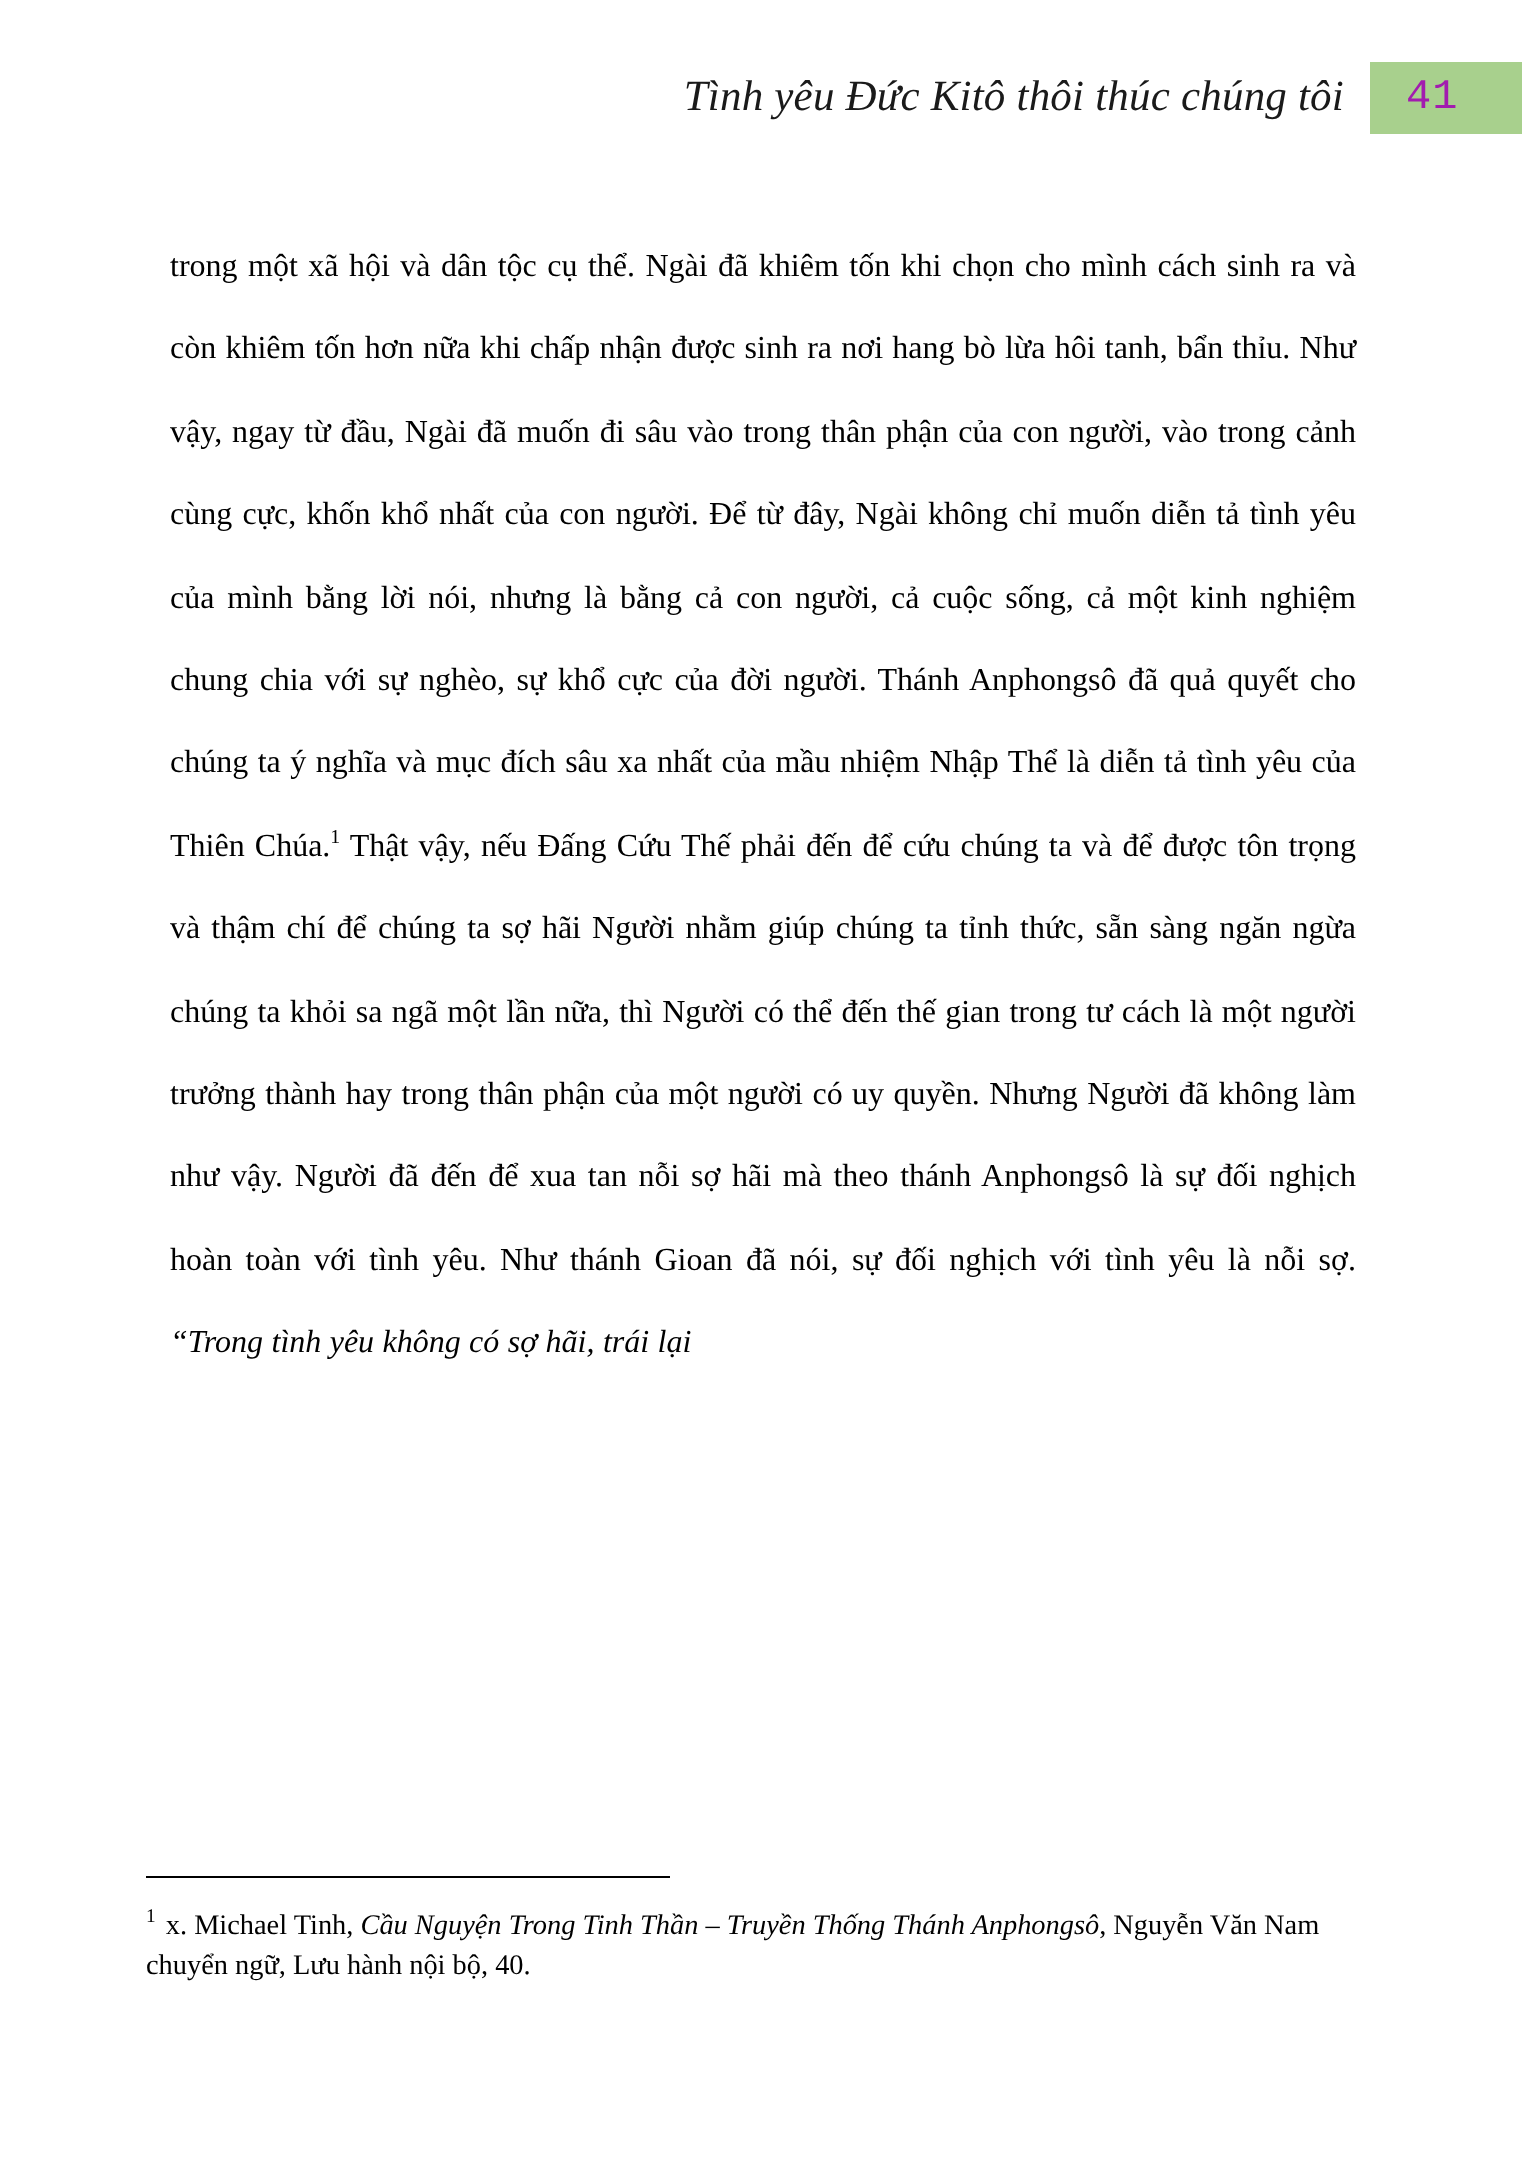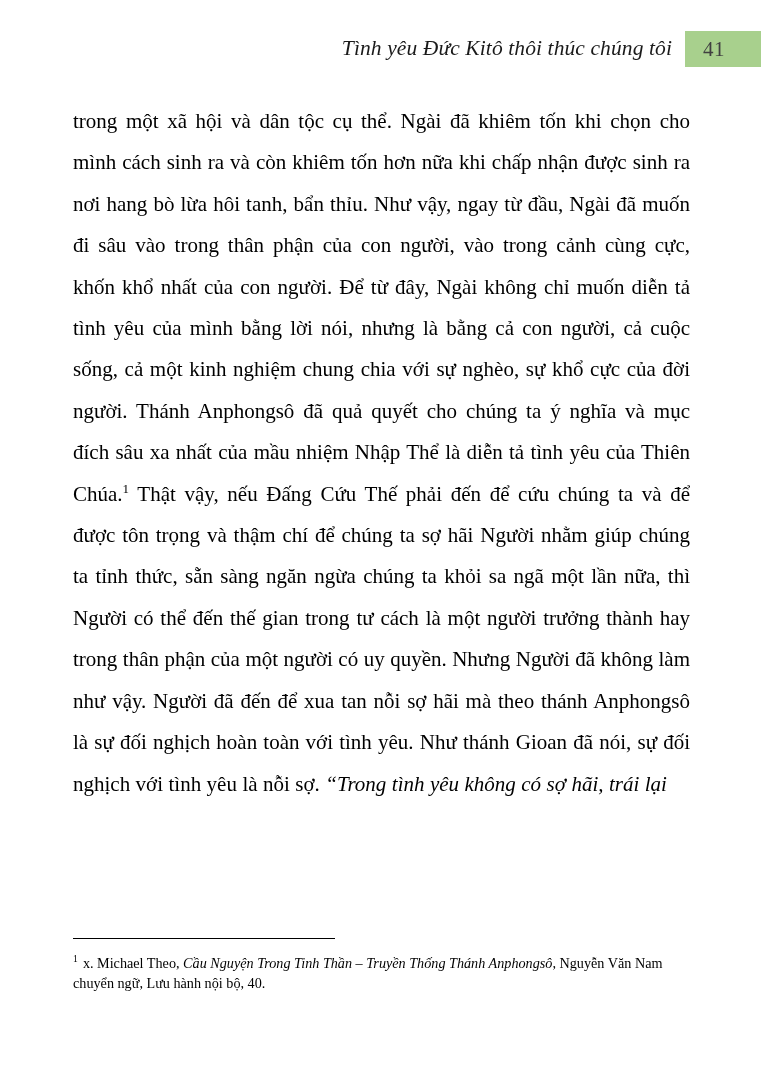--- a/index.html
+++ b/index.html
@@ -49,37 +49,38 @@
     width: 76px;
     height: 36px;
     margin-right: 3px;
     display: flex;
     align-items: center;
     justify-content: flex-start;
     box-sizing: border-box;
     padding-left: 18px;
   }
   .page-number-badge .num {
-    color: #404040;
+    color: #a21caf;
     font-size: 21px;
     line-height: 1;
     font-style: normal;
     letter-spacing: 0.5px;
+    font-family: Liberation Mono, monospace;
   }
 
   
   .body-block {
     position: absolute;
     left: 73px;
     top: 101px;
     width: 617px;
   }
   .body-par {
-    margin: 0;
-    font-size: 21px;
+    margin: 12px;
+    font-size: 16px;
     line-height: 41.4px;
     text-align: justify;
     text-justify: inter-word;
     word-spacing: 0.2px;
     hyphens: none;
   }
   .body-par sup.fn-ref {
     font-size: 0.62em;
     vertical-align: super;
     line-height: 0;
@@ -129,16 +130,16 @@
       <span class="num">41</span>
     </span>
   </div>
 
   <div class="body-block">
     <p class="body-par"><span>trong một xã hội và dân tộc cụ thể. Ngài đã khiêm tốn khi chọn cho mình cách sinh ra và còn khiêm tốn hơn nữa khi chấp nhận được sinh ra nơi hang bò lừa hôi tanh, bẩn thỉu. Như vậy, ngay từ đầu, Ngài đã muốn đi sâu vào trong thân phận của con người, vào trong cảnh cùng cực, khốn khổ nhất của con người. Để từ đây, Ngài không chỉ muốn diễn tả tình yêu của mình bằng lời nói, nhưng là bằng cả con người, cả cuộc sống, cả một kinh nghiệm chung chia với sự nghèo, sự khổ cực của đời người. Thánh Anphongsô đã quả quyết cho chúng ta ý nghĩa và mục đích sâu xa nhất của mầu nhiệm Nhập Thể là diễn tả tình yêu của Thiên Chúa.</span><sup class="fn-ref">1</sup><span> Thật vậy, nếu Đấng Cứu Thế phải đến để cứu chúng ta và để được tôn trọng và thậm chí để chúng ta sợ hãi Người nhằm giúp chúng ta tỉnh thức, sẵn sàng ngăn ngừa chúng ta khỏi sa ngã một lần nữa, thì Người có thể đến thế gian trong tư cách là một người trưởng thành hay trong thân phận của một người có uy quyền. Nhưng Người đã không làm như vậy. Người đã đến để xua tan nỗi sợ hãi mà theo thánh Anphongsô là sự đối nghịch hoàn toàn với tình yêu. Như thánh Gioan đã nói, sự đối nghịch với tình yêu là nỗi sợ. </span><span class="quote-italic">“Trong tình yêu không có sợ hãi, trái lại</span></p>
   </div>
 
   <div class="footnote-area">
     <div class="footnote-rule"></div>
-    <p class="footnote-text"><sup class="fn-marker">1</sup><span> x. Michael Theo, </span><span class="it">Cầu Nguyện Trong Tinh Thần – Truyền Thống Thánh Anphongsô</span><span>, Nguyễn Văn Nam chuyển ngữ, Lưu hành nội bộ, 40.</span></p>
+    <p class="footnote-text"><sup class="fn-marker">1</sup><span> x. Michael Tinh, </span><span class="it">Cầu Nguyện Trong Tinh Thần – Truyền Thống Thánh Anphongsô</span><span>, Nguyễn Văn Nam chuyển ngữ, Lưu hành nội bộ, 40.</span></p>
   </div>
 
 </div>
 
 </body></html>

